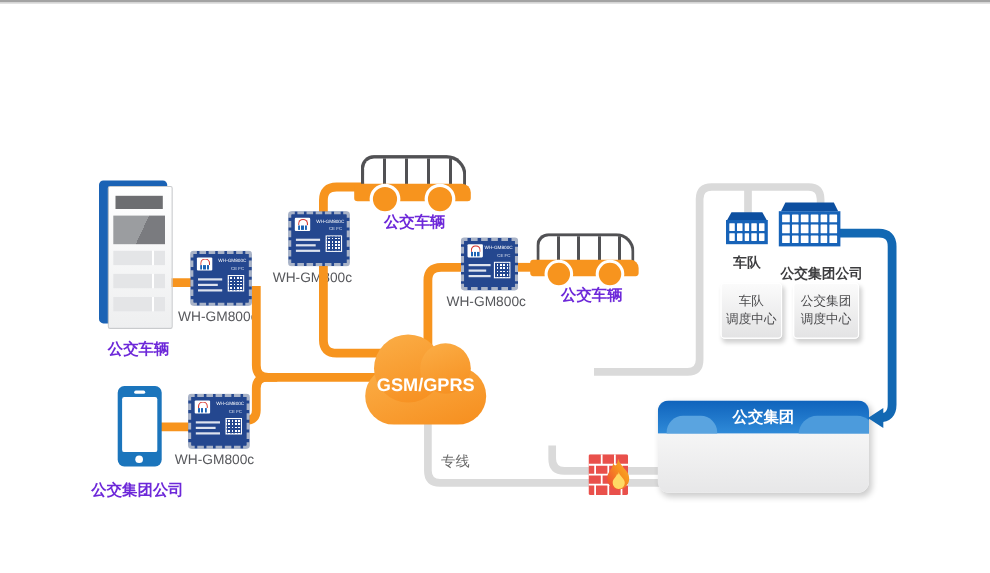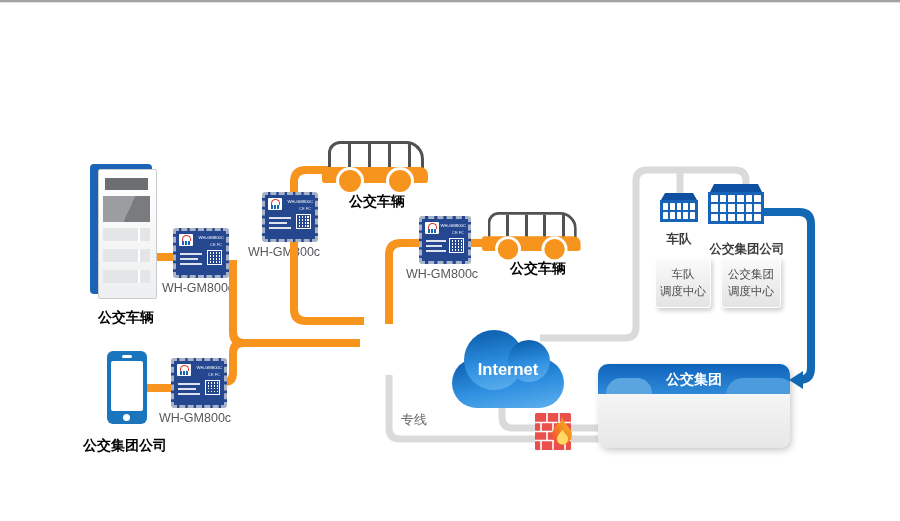--- a/index.html
+++ b/index.html
@@ -1,19 +1,19 @@
 <!DOCTYPE html>
 <html><head>
 <meta charset="utf-8">
 <style>
   html,body{margin:0;padding:0;background:#fff;}
   #stage{position:relative;width:900px;height:521px;background:#fff;overflow:hidden;
          font-family:"Liberation Sans","DejaVu Sans",sans-serif;}
   .abs{position:absolute;}
-  .lbl{position:absolute;text-align:center;color:#000000;font-weight:bold;font-size:14px;}
+  .lbl{position:absolute;text-align:center;color:#6d28d9;font-weight:bold;font-size:14px;}
   .mlbl{position:absolute;text-align:center;color:#57585c;font-weight:normal;font-size:12.5px;}
   
   #top-rule{left:0;top:0;width:900px;height:2px;background:#a3a3a3;border-bottom:1px solid #e2e2e2;z-index:6;}
   
   #wires{left:0;top:0;z-index:1;}
   
   .kiosk-back{left:90px;top:164px;width:62px;height:130px;background:#1b63b5;border-radius:4px;z-index:2;}
   .kiosk-front{left:98px;top:169px;width:57px;height:128px;background:linear-gradient(#ffffff,#eeeff0);
                border:1px solid #c9cbcd;border-radius:2px;z-index:2;}
   .kiosk-topbar{left:6px;top:8px;width:43px;height:12px;background:#6d6e71;}
@@ -184,22 +184,22 @@
   <div class="lbl" style="left:327px;top:193px;width:100px">公交车辆</div>
 
   <div class="bus" style="left:482px;top:212px;transform:scale(.93);transform-origin:top left">
     <div class="bus-top"></div>
     <div class="bus-body"></div>
     <div class="bus-wheel" style="left:14px"></div>
     <div class="bus-wheel" style="left:64px"></div>
   </div>
   <div class="lbl" style="left:488px;top:260px;width:100px">公交车辆</div>
 
-  <div id="internet-cloud" class="cloud">
-    <div class="cloud-text" style="top:2px">Internet</div>
+  <div id="gsm-cloud" class="cloud">
+    <div class="cloud-text" style="top:7px">GSM/GPRS</div>
   </div>
 
   <div class="abs" style="left:392px;top:411px;width:44px;text-align:center;font-size:13px;color:#6b6b6b;z-index:2">专线</div>
 
   <div class="building" style="left:660px;top:193px;width:38px">
     <div class="roof" style="width:28px;border-bottom:7px solid #0d4fa0"></div>
     <div class="bld-body" style="width:38px;height:22px;grid-template-columns:repeat(5,1fr);grid-template-rows:repeat(2,1fr)">
         <i></i>
         <i></i>
         <i></i>

